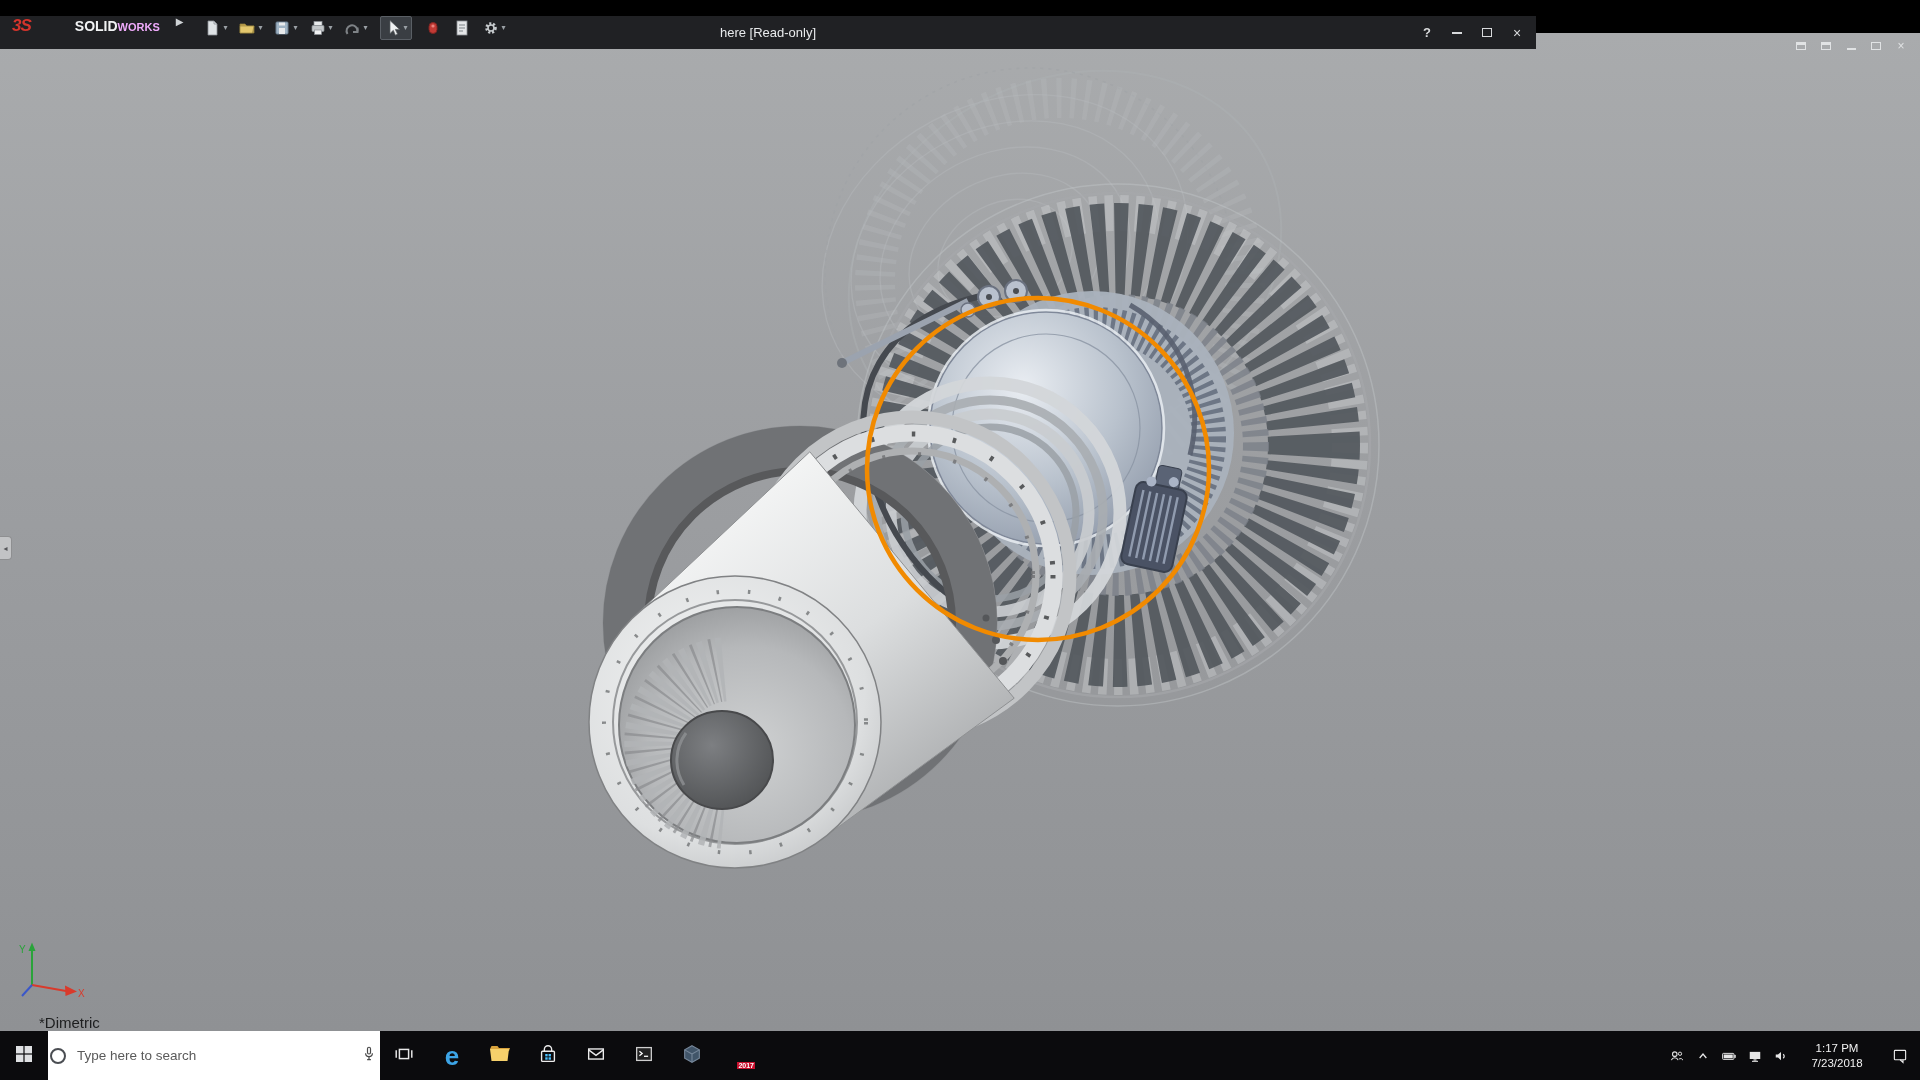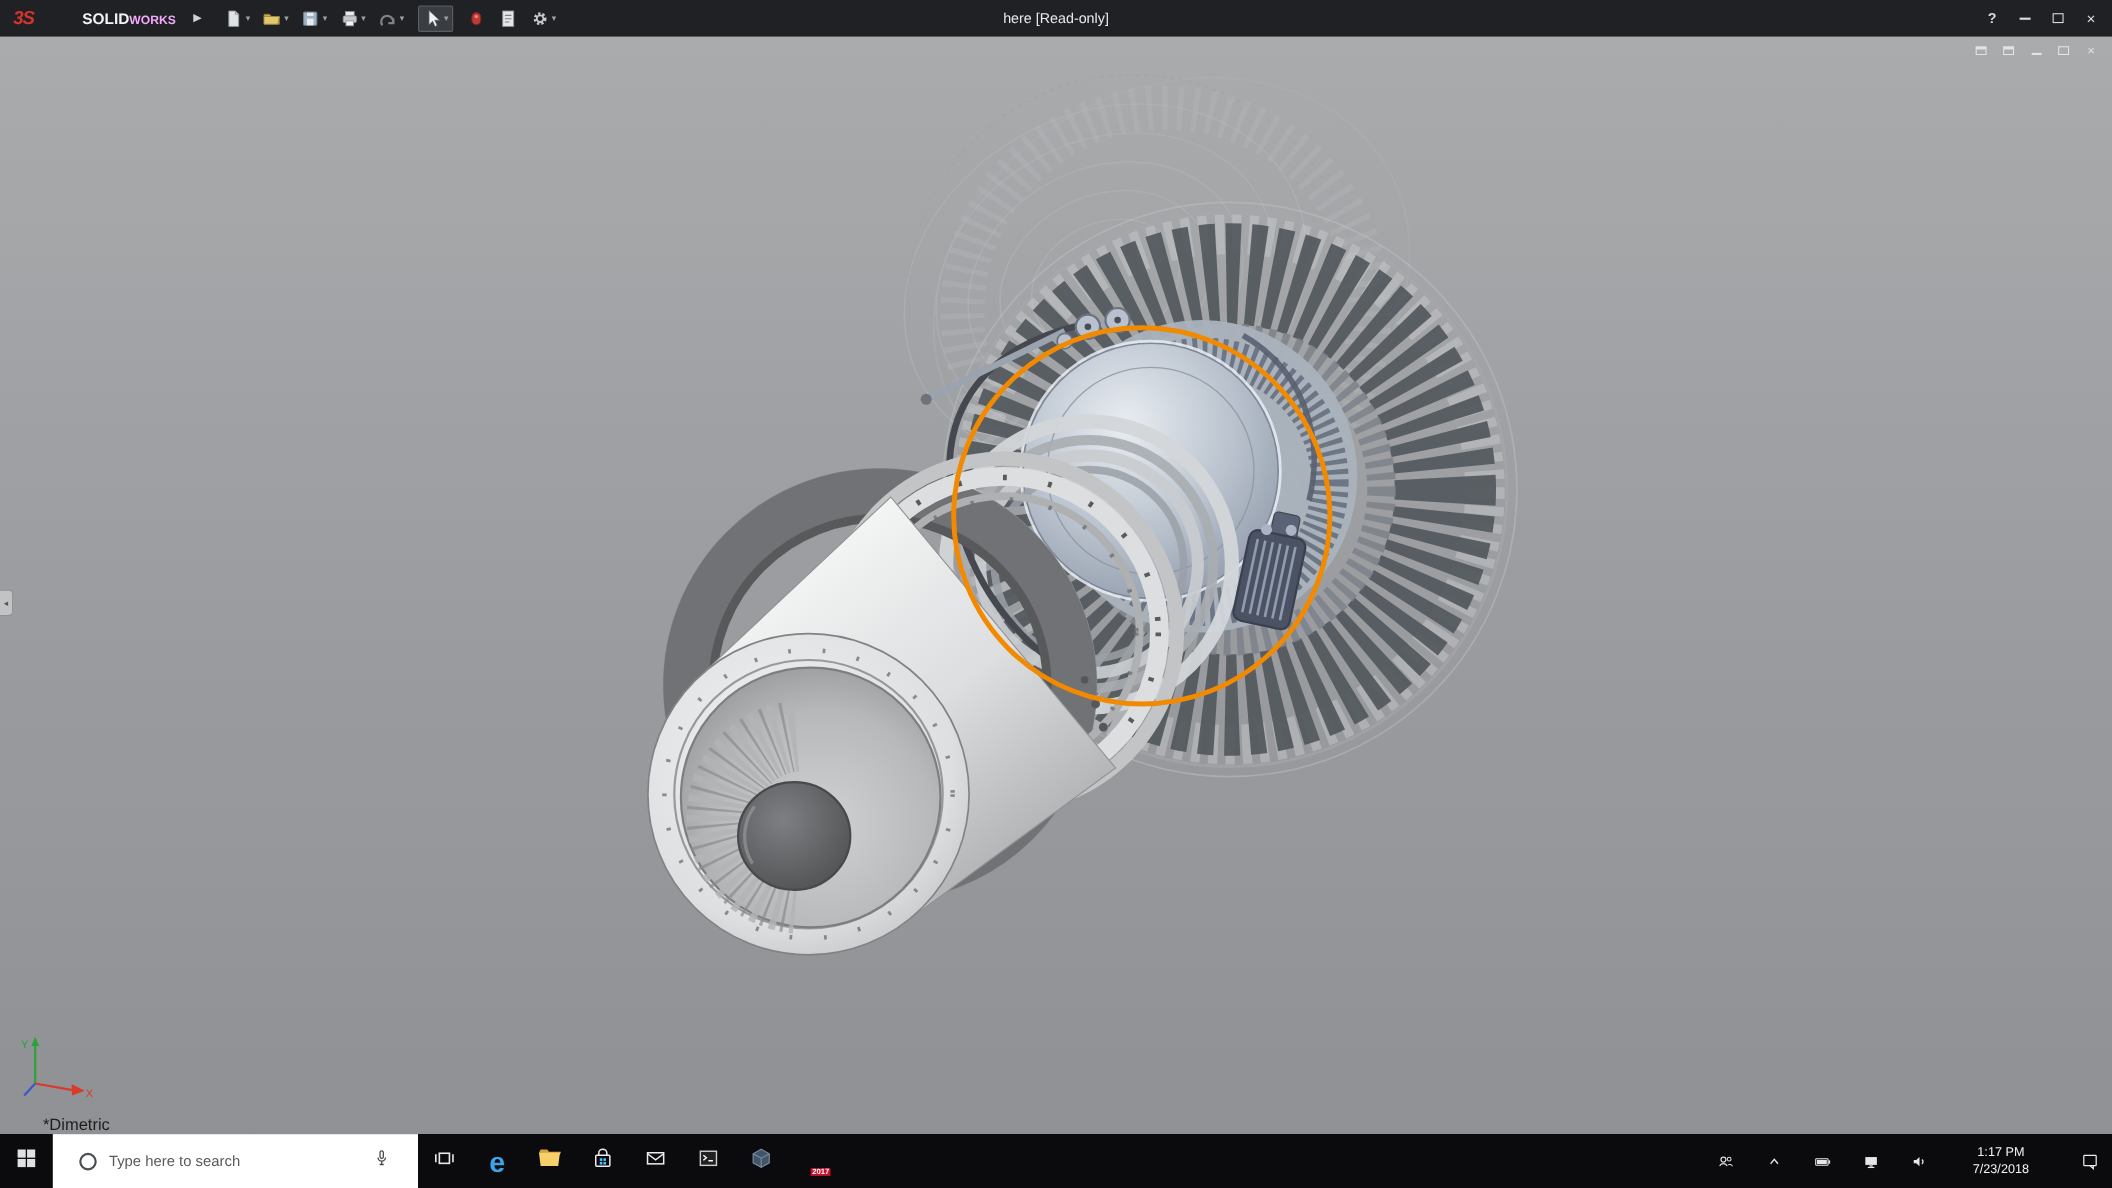--- a/index.html
+++ b/index.html
@@ -1,21 +1,21 @@
 <!DOCTYPE html>
 <html><head>
 <meta charset="utf-8">
 <style>
   html,body{margin:0;padding:0;width:1920px;height:1080px;overflow:hidden;background:#000;
     font-family:"Liberation Sans","DejaVu Sans",sans-serif;}
   *{box-sizing:border-box}
 
   
-  .titlebar{position:absolute;left:0;top:0;width:1920px;height:33px;background:#202124;
-    display:flex;align-items:center;color:#d9dbdd;z-index:30;}
+  .titlebar{position:absolute;left:0;top:16px;width:1536px;height:33px;background:#202124;
+    display:flex;align-items:flex-start;color:#d9dbdd;z-index:30;}
   .brand{display:flex;align-items:baseline;padding:0 8px 0 12px;}
   .logo3ds{color:#d5342c;font-weight:bold;font-style:italic;font-size:17px;letter-spacing:-1px;margin-right:5px;}
   .logoSolid{color:#f1f3f4;font-weight:bold;font-size:14px;margin-left:39px;}
   .logoWorks{color:#f0abfc;font-size:11px;font-weight:bold;}
   .flyout{font-size:10px;color:#cfd3d6;padding:0 16px 0 8px;}
   .qat{display:flex;align-items:center;gap:3px;}
   .qbtn{display:flex;align-items:center;padding:2px 3px;border-radius:2px;border:1px solid transparent;}
   .qbtn svg{display:block}
   .caret{font-size:8px;color:#9aa0a5;margin-left:2px;line-height:1;}
   .qbtn.sel{background:#3a3e43;border:1px solid #5a5f65;margin:0 5px;}
@@ -38,30 +38,30 @@
   .view-label{position:absolute;left:12px;bottom:0px;font-size:15px;color:#1d1e1f;z-index:6;margin-left:27px;}
   .triad{position:absolute;left:16px;bottom:28px;z-index:6;}
   .collapse-tab{position:absolute;left:0;top:503px;width:12px;height:24px;background:#c2c3c5;
     border:1px solid #8e8f91;border-left:none;border-radius:0 4px 4px 0;display:flex;align-items:center;
     justify-content:center;font-size:8px;color:#55565a;z-index:6;}
 
   
   .taskbar{position:absolute;left:0;top:1031px;width:1920px;height:49px;background:#0b0b0d;
     display:flex;align-items:stretch;z-index:40;}
   .tbtn{width:48px;display:flex;align-items:center;justify-content:center;}
-  .searchbox{width:332px;background:#fff;display:flex;align-items:center;padding:0 24px;gap:9px;}
+  .searchbox{width:332px;background:#fff;display:flex;align-items:center;padding:0 2px;gap:9px;}
   .cortana{width:16px;height:16px;border:2px solid #4a4d52;border-radius:50%;flex:0 0 auto;}
   .searchbox input{border:none;outline:none;flex:1;font-size:13.5px;color:#333;background:transparent;
     font-family:"Liberation Sans","DejaVu Sans",sans-serif;}
   .searchbox input::placeholder{color:#5a5a5a;}
   .edge-e{font-size:26px;font-weight:bold;color:#3ca4e6;line-height:1;}
   .sw-ico{position:relative;width:26px;height:26px;}
   .sw-l{position:absolute;left:0;top:0;font-size:13px;font-weight:bold;font-style:italic;color:#d6342c;margin-top:44px;}
   .sw-y{position:absolute;right:-2px;bottom:0;font-size:7px;font-weight:bold;color:#fff;background:#c8102e;padding:0 1px;}
-  .tray{margin-left:auto;display:flex;align-items:center;gap:18px;}
+  .tray{margin-left:auto;display:flex;align-items:center;}
   .trbtn{width:26px;height:49px;display:flex;align-items:center;justify-content:center;color:#e7e7e7;}
   .clock{width:86px;text-align:center;font-size:11.5px;line-height:1.3;color:#f2f2f2;}
   .action{width:40px;height:49px;display:flex;align-items:center;justify-content:center;}
 </style>
 </head>
 <body>
 
 <div class="titlebar">
   <div class="brand">
     <span class="logo3ds">3S</span>

